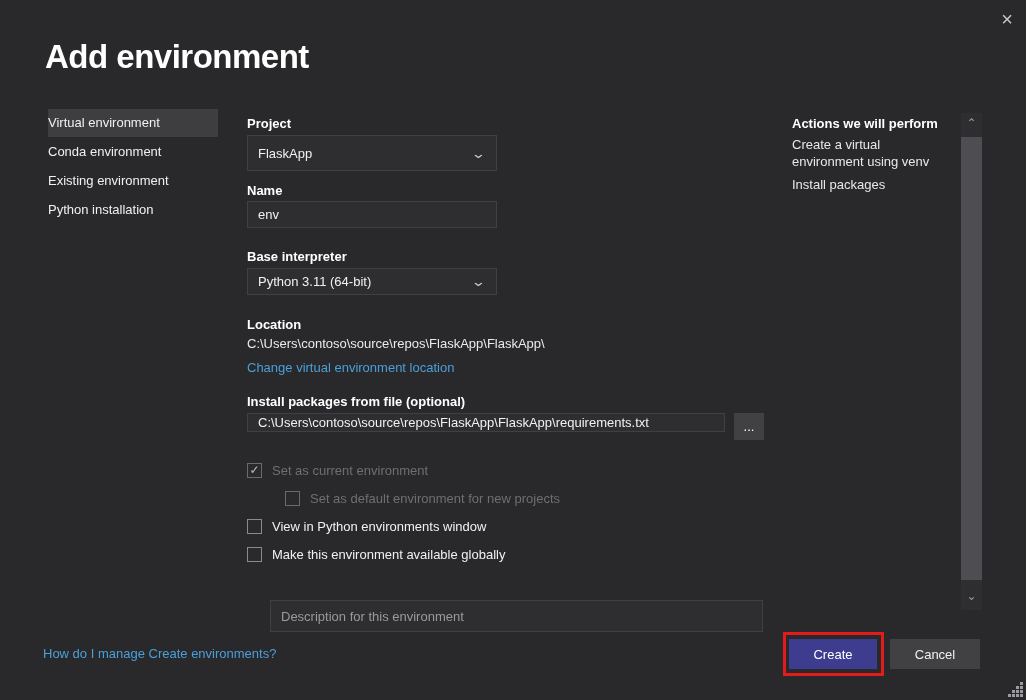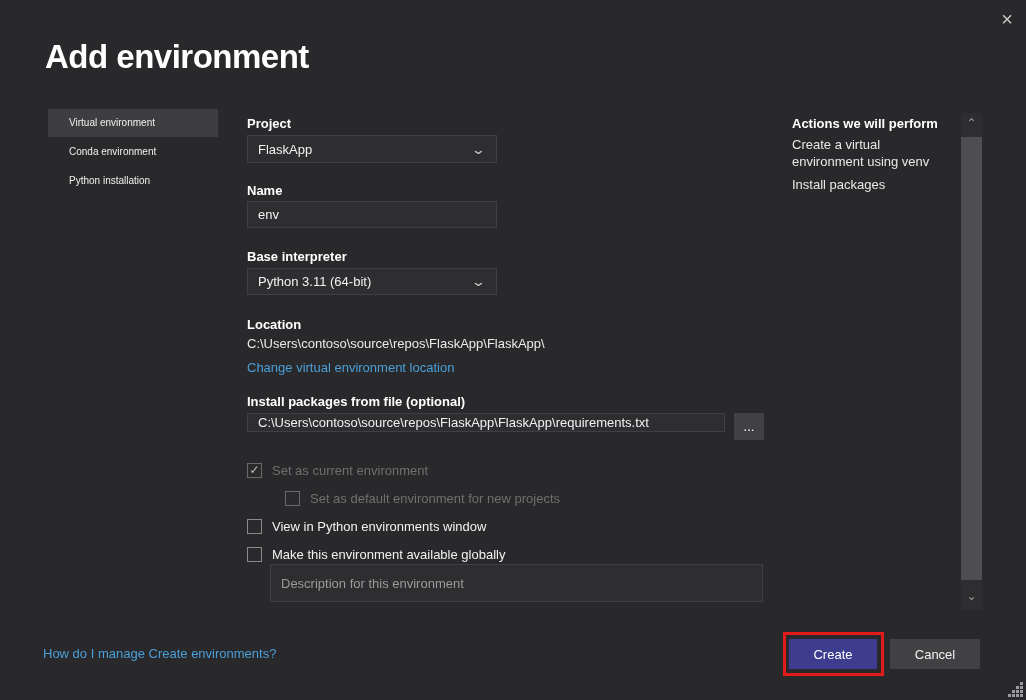--- a/index.html
+++ b/index.html
@@ -21,22 +21,22 @@
   }
   .close-btn {
     left: 994px; top: 6px; width: 26px; height: 26px;
     color: #c8c8c8; font-size: 20px; line-height: 26px; text-align: center;
     cursor: pointer;
   }
 
   
   .sidebar { left: 48px; top: 109px; width: 170px; }
   .side-item {
-    height: 28px; line-height: 28px; padding-left: 21px;
-    font-size: 10px; color: #f0f0f0; cursor: pointer; margin-bottom: 1px;
+    height: 28px; line-height: 28px; padding-left: 0;
+    font-size: 13px; color: #f0f0f0; cursor: pointer; margin-bottom: 1px;
   }
   .side-item.selected { background: #3e3e40; }
 
   
   .flabel { font-size: 13px; font-weight: 700; color: #ffffff; }
 
   .field {
     background: #2e2e31; border: 1px solid #3f3f46;
     color: #f1f1f1; font-size: 13px;
     font-family: "Liberation Sans", sans-serif;
@@ -101,25 +101,26 @@
 </style>
 </head>
 <body>
 
 <div class="abs dialog-title">Add environment</div>
 <div class="abs close-btn">×</div>
 
 <div class="abs sidebar">
   <div class="side-item selected">Virtual environment</div>
   <div class="side-item">Conda environment</div>
+  <div class="side-item">Existing environment</div>
   <div class="side-item">Python installation</div>
 </div>
 
 <div class="abs flabel" style="left:247px; top:116px;">Project</div>
-<div class="abs field dropdown" style="left:247px; top:135px; width:250px; height:28px;">
+<div class="abs field dropdown" style="left:247px; top:135px; width:250px; height:36px;">
   <span>FlaskApp</span>
   <span class="chev">⌄</span>
 </div>
 
 <div class="abs flabel" style="left:247px; top:183px;">Name</div>
 <input class="abs field" style="left: 247px; top: 201px; width: 250px; height: 27px;" value="env">
 
 <div class="abs flabel" style="left:247px; top:249px;">Base interpreter</div>
 <div class="abs field dropdown" style="left:247px; top:268px; width:250px; height:27px;">
   <span>Python 3.11 (64-bit)</span>
@@ -144,21 +145,21 @@
 </div>
 <div class="abs cbrow" style="left:247px; top:519px;">
   <div class="cbox"></div>
   <div class="cblabel">View in Python environments window</div>
 </div>
 <div class="abs cbrow" style="left:247px; top:547px;">
   <div class="cbox"></div>
   <div class="cblabel">Make this environment available globally</div>
 </div>
 
-<input class="abs field" style="left: 270px; top: 564px; width: 493px; height: 38px;" placeholder="Description for this environment">
+<input class="abs field" style="left: 270px; top: 600px; width: 493px; height: 32px;" placeholder="Description for this environment">
 
 <div class="abs actions-title" style="left:792px; top:116px; width:165px;">Actions we will perform</div>
 <div class="abs actions-item" style="left:792px; top:136px; width:158px;">Create a virtual environment using venv</div>
 <div class="abs actions-item" style="left:792px; top:176px; width:158px;">Install packages</div>
 
 <div class="abs scrollbar">
   <div class="sb-arrow" style="top:0;">⌃</div>
   <div class="sb-thumb"></div>
   <div class="sb-arrow" style="top:473px;">⌄</div>
 </div>

